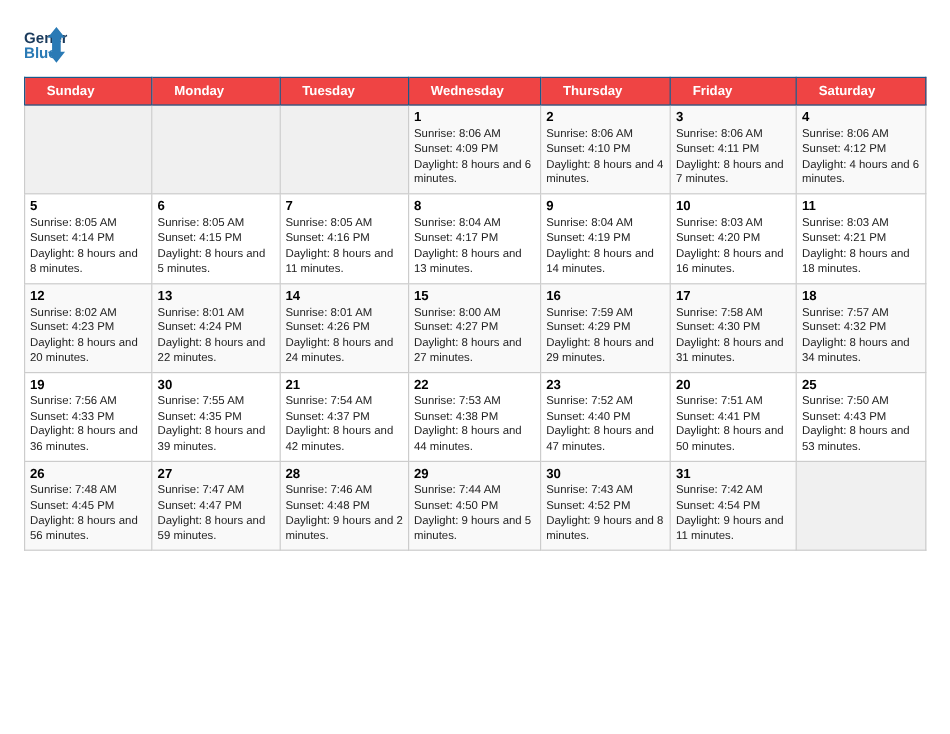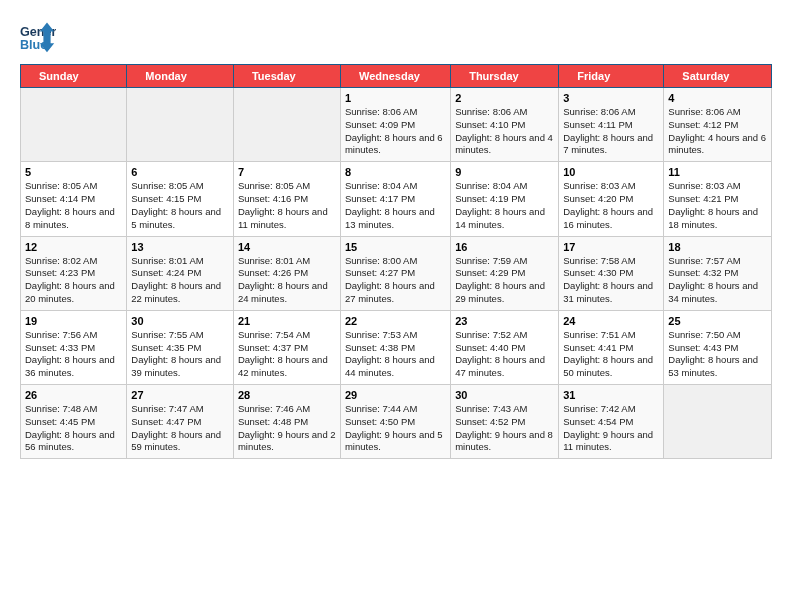--- a/index.html
+++ b/index.html
@@ -255,21 +255,21 @@
             <div class="day-info">Sunset: 4:38 PM</div>
             <div class="day-info">Daylight: 8 hours and 44 minutes.</div>
           </td>
           <td>
             <span class="day-num">23</span>
             <div class="day-info">Sunrise: 7:52 AM</div>
             <div class="day-info">Sunset: 4:40 PM</div>
             <div class="day-info">Daylight: 8 hours and 47 minutes.</div>
           </td>
           <td>
-            <span class="day-num">24</span>
+            <span class="day-num">20</span>
             <div class="day-info">Sunrise: 7:51 AM</div>
             <div class="day-info">Sunset: 4:41 PM</div>
             <div class="day-info">Daylight: 8 hours and 50 minutes.</div>
           </td>
           <td>
             <span class="day-num">25</span>
             <div class="day-info">Sunrise: 7:50 AM</div>
             <div class="day-info">Sunset: 4:43 PM</div>
             <div class="day-info">Daylight: 8 hours and 53 minutes.</div>
           </td>

